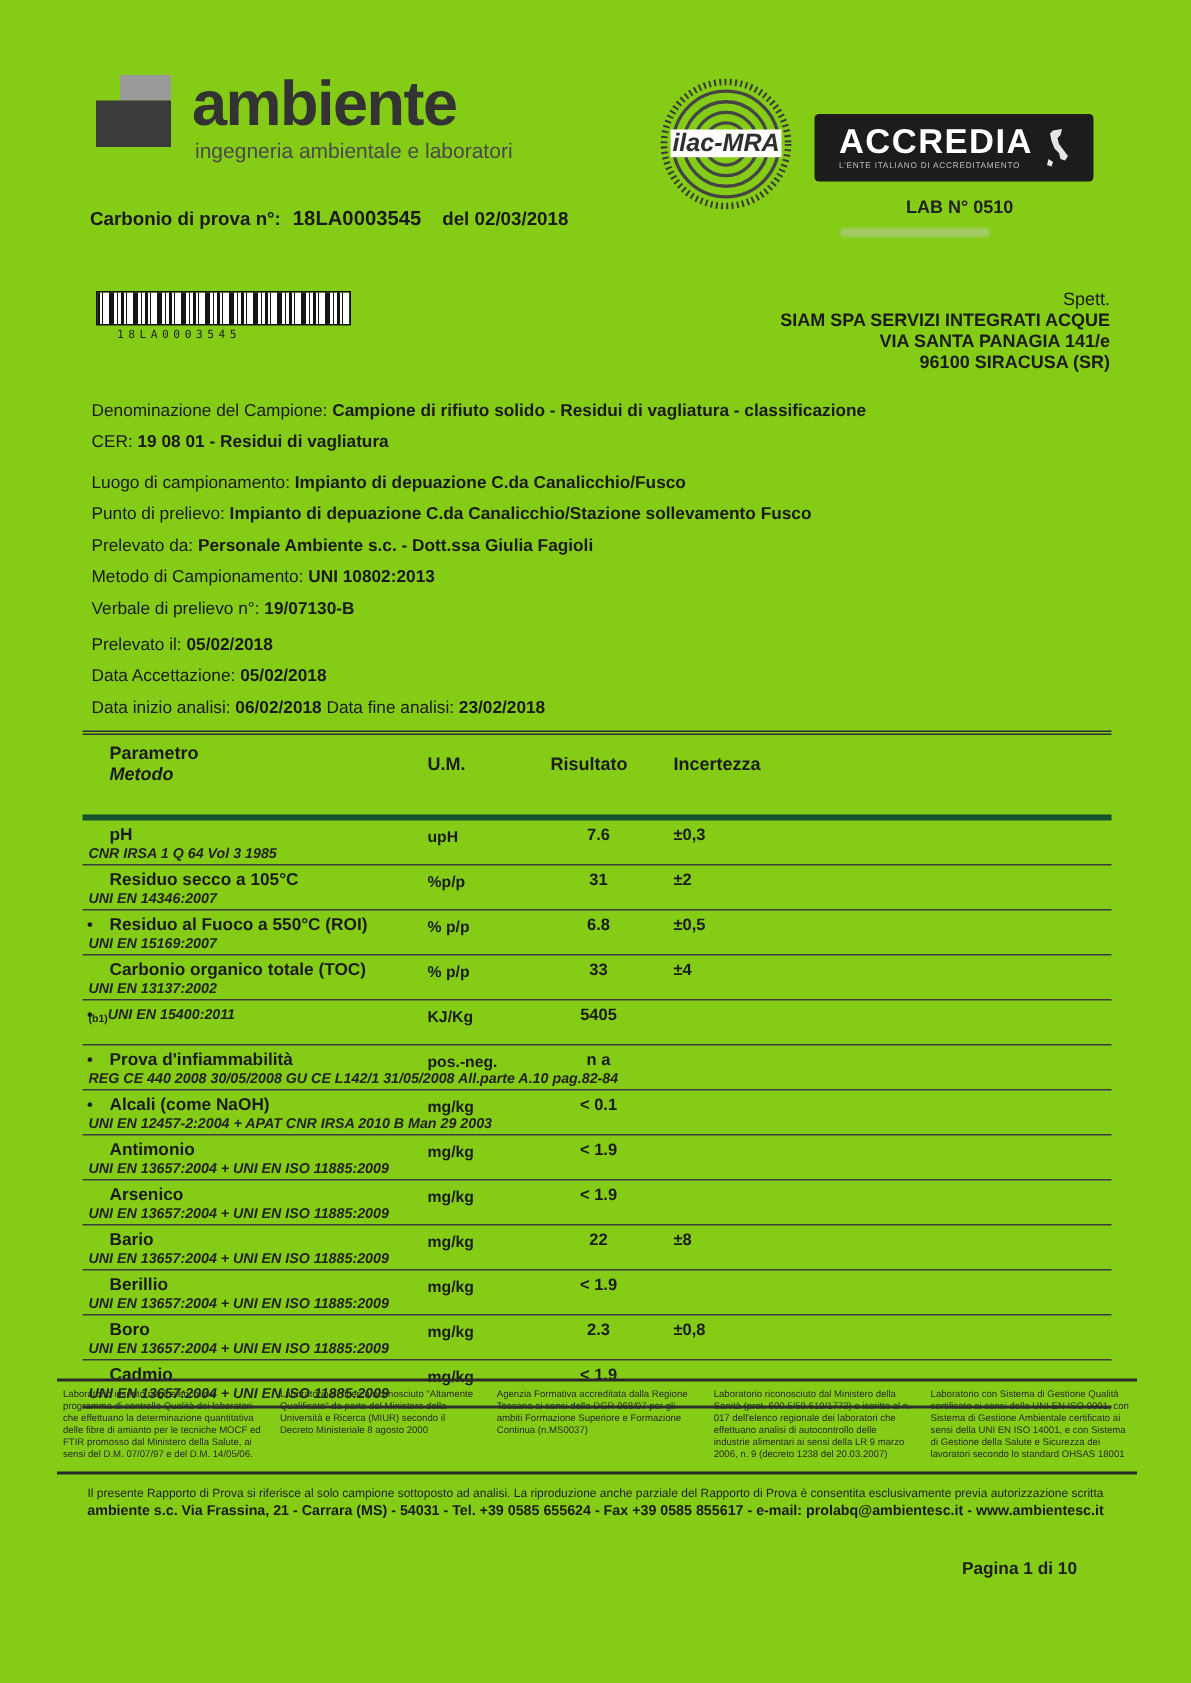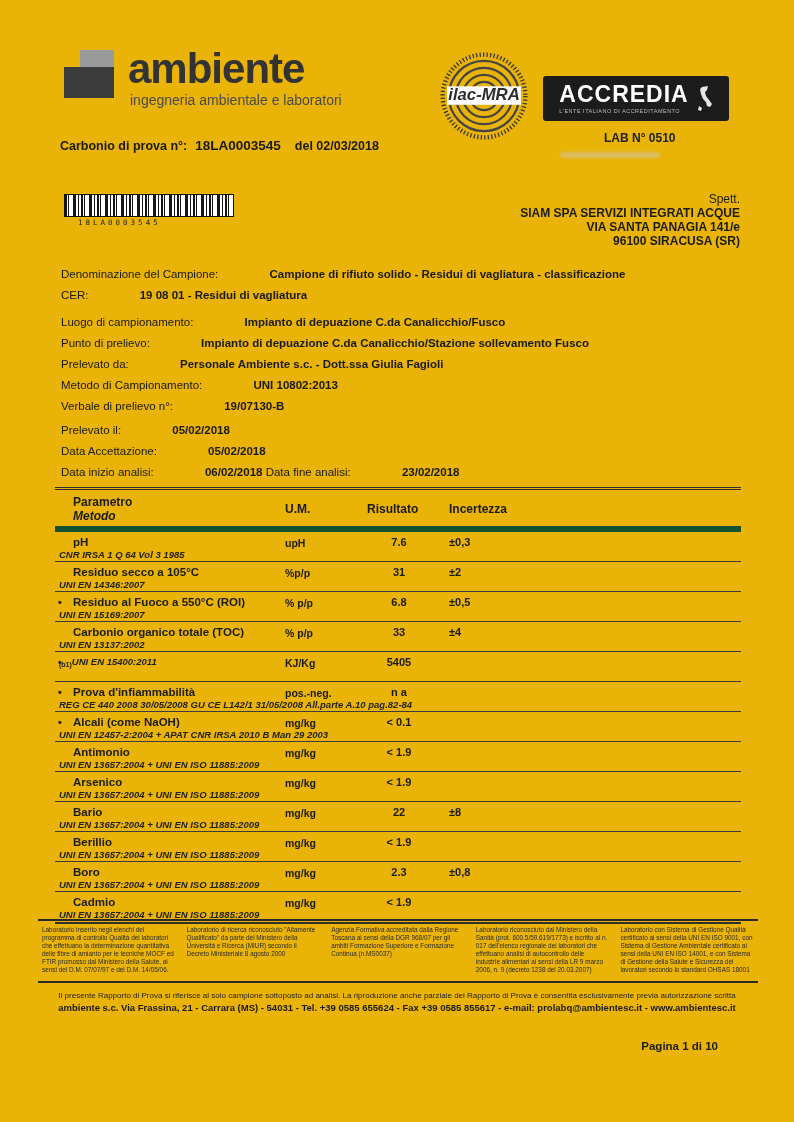--- a/index.html
+++ b/index.html
@@ -1,19 +1,19 @@
 <!DOCTYPE html>
 <html><head>
 <meta charset="utf-8">
 <style>
   * { margin:0; padding:0; box-sizing:border-box; }
   html,body { background:#e8e8e8; }
   .page {
     position:relative; width:794px; height:1122px; margin:0 auto;
-    background:#eab308; color:#1b1b1b;
+    background:#84cc16; color:#1b1b1b;
     font-family:"Liberation Sans", sans-serif; overflow:hidden;
   }
 
   
   .brand { position:absolute; left:64px; top:48px; display:flex; align-items:flex-start; }
   .logo-mark { width:50px; height:50px; position:relative; margin-right:14px; }
   .logo-mark-top { position:absolute; left:16px; top:2px; width:34px; height:17px; background:#9a9a9a; }
   .logo-mark-bottom { position:absolute; left:0; top:19px; width:50px; height:31px; background:#3b3b3b; }
   .brand-text { display:flex; flex-direction:column; }
   .brand-name { font-size:42px; font-weight:bold; letter-spacing:-1px; color:#333; line-height:1.0; }
@@ -48,25 +48,25 @@
   }
   .barcode-text { font-family:"DejaVu Sans Mono", monospace; font-size:7.5px; letter-spacing:3px; color:#222; margin-left:14px; margin-top:1px; }
 
   .recipient { position:absolute; right:54px; top:192px; text-align:right; font-size:12px; line-height:1.18; }
   .recipient .sal { font-weight:normal; }
   .recipient .b { font-weight:bold; }
 
   
   .info { position:absolute; left:61px; font-size:11.5px; color:#1a1a1a; white-space:nowrap; }
   .info .lbl { font-weight:normal; }
-  .info .val { font-weight:bold;margin-left:48px; }
+  .info .val { font-weight:bold; }
 
   
   .rtable { position:absolute; left:55px; top:487px; width:686px; border-top:3px double #2f2f2f; border-bottom:2px solid #2f2f2f; }
-  .thead { display:grid; grid-template-columns:18px 212px 82px 82px 95px auto; align-items:start; padding:5px 0 3px 0; border-bottom:6px solid #14532d; }
+  .thead { display:grid; grid-template-columns:18px 212px 82px 82px 95px auto; align-items:start; padding:5px 0 20px 0; border-bottom:4px solid #14532d; }
   .thead .h-param { grid-column:2; }
   .h-parametro { font-size:12px; font-weight:bold; }
   .h-metodo { font-size:12px; font-weight:bold; font-style:italic; }
   .h-um, .h-ris, .h-inc { font-size:12px; font-weight:bold; padding-top:7px; }
   .rrow { display:grid; grid-template-columns:18px 212px 82px 82px 95px auto; min-height:30px; border-bottom:1.5px solid #3c3c3c; padding-top:4px; }
   .rrow:last-child { border-bottom:none; }
   .bullet { font-size:11px; font-weight:bold; padding-left:3px; line-height:1.2; }
   .pname { font-size:11.5px; font-weight:bold; line-height:1.15; }
   .pmethod { font-size:9.5px; font-style:italic; font-weight:600; color:#222; white-space:nowrap; line-height:1.2; }
   .mprefix { font-size:7px; font-style:normal; position:relative; left:-14px; margin-right:-14px; top:2px; }

